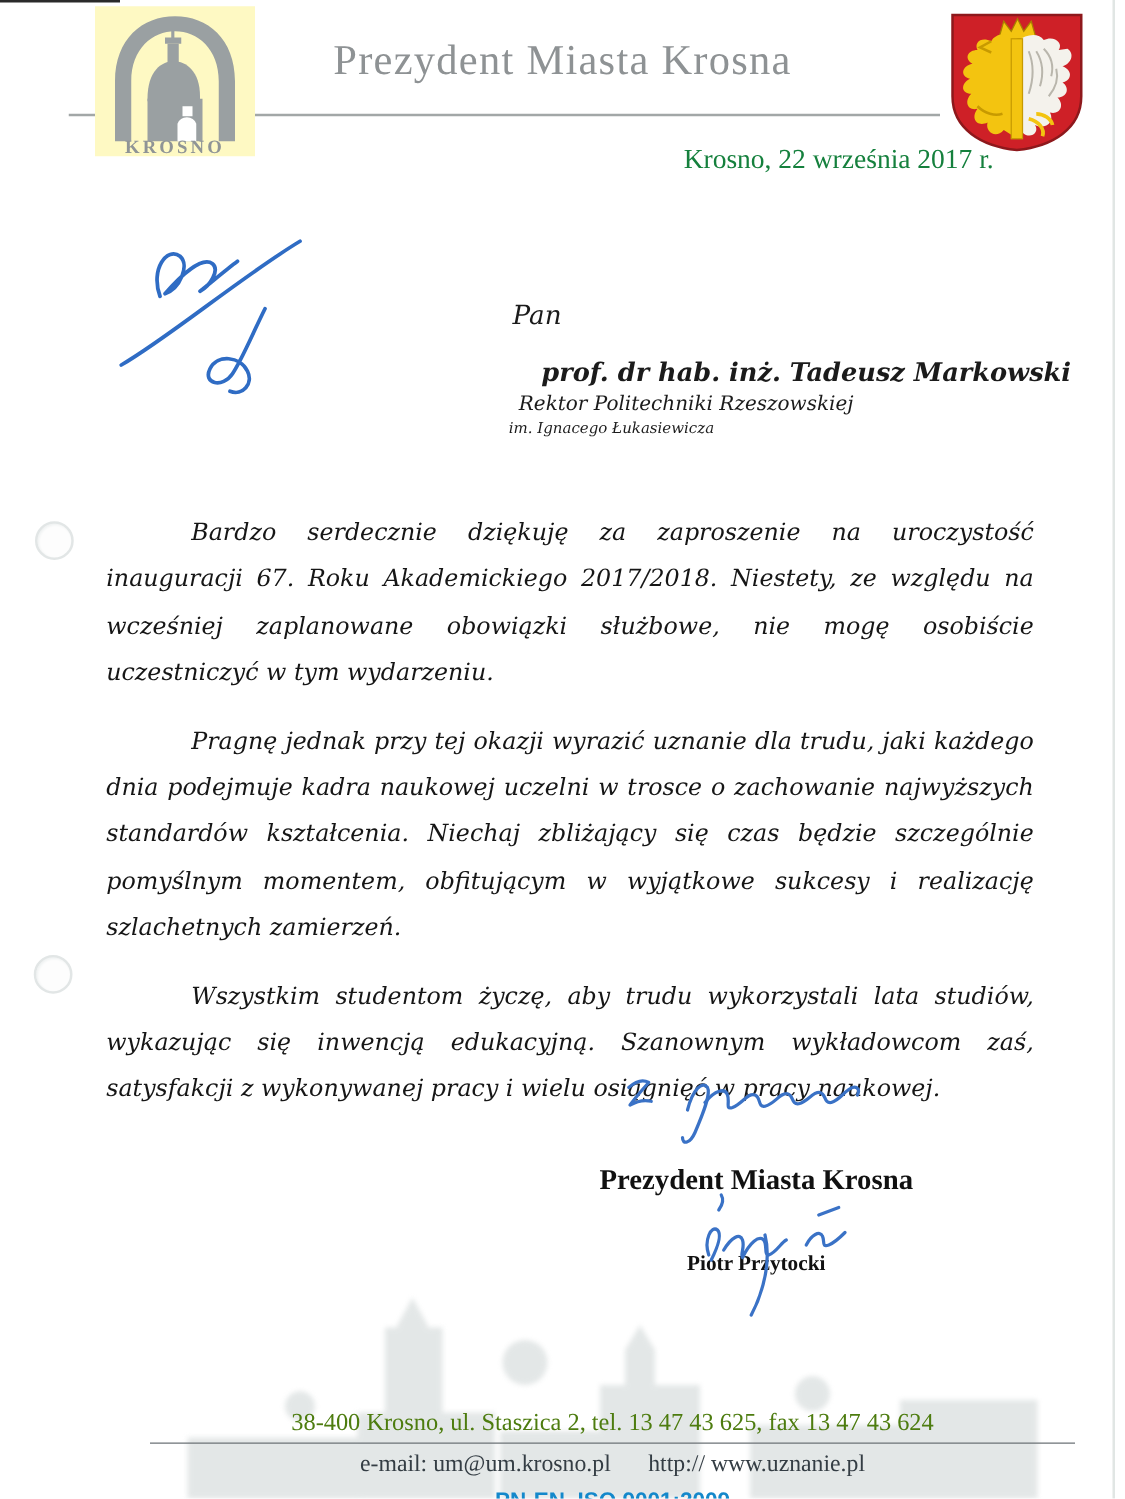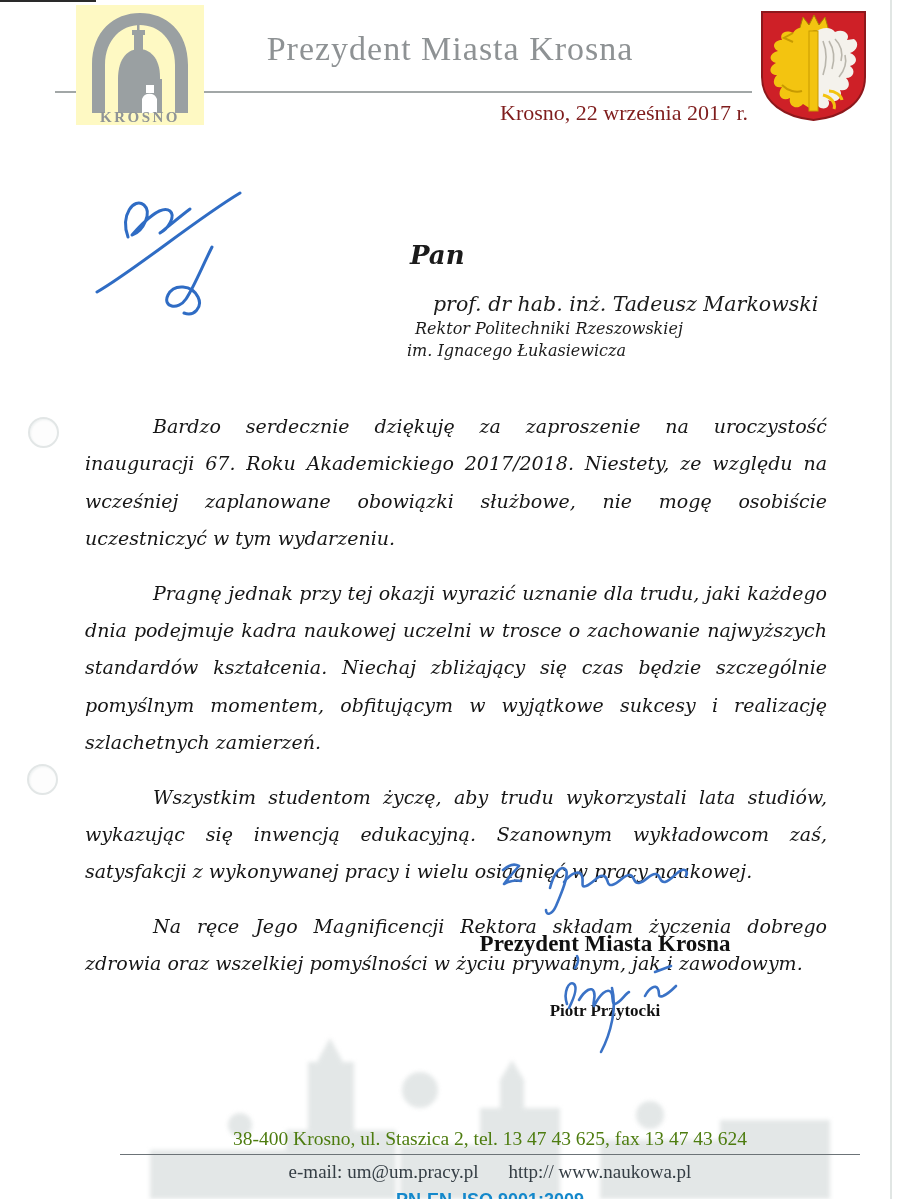--- a/index.html
+++ b/index.html
@@ -21,35 +21,35 @@
   
   .header-rule{position:absolute;left:55px;top:91px;width:697px;height:2px;background:#a2a7a7;}
   .logo-wrap{position:absolute;left:76px;top:5px;width:128px;height:120px;background:#fef9c3;z-index:3;}
   .title{
     position:absolute;left:205px;top:30px;width:490px;
     text-align:center;font-size:34px;letter-spacing:1px;
     color:#8e9294;font-weight:400;
   }
   .coat-wrap{position:absolute;left:757px;top:7px;width:113px;height:117px;z-index:3;}
   .dateline{
-    position:absolute;left:500px;top:100px;width:295px;
-    text-align:left;font-size:22px;color:#7f1d1d;
+    position:absolute;left:500px;top:114px;width:295px;
+    text-align:right;font-size:22px;color:#15803d;
   }
   
   .hand{stroke:#2f6cc4;stroke-width:3;fill:none;stroke-linecap:round;stroke-linejoin:round;}
   .hand-thin{stroke:#3a72c6;stroke-width:2.6;fill:none;stroke-linecap:round;stroke-linejoin:round;}
   .initials-wrap{position:absolute;left:90px;top:175px;width:170px;height:145px;z-index:2;}
   .closing-hand-wrap{position:absolute;left:488px;top:848px;width:220px;height:72px;}
   .signature-wrap{position:absolute;left:545px;top:948px;width:170px;height:112px;z-index:2;}
   
   .recipient{position:absolute;left:407px;top:240px;width:440px;font-family:"DejaVu Serif", serif;font-style:italic;}
-  .recipient .salutation{font-size:26px;margin:0 0 22px 3px;font-weight:bold;}
-  .recipient .name{font-size:20.5px;font-weight:normal;margin:0 0 3px 26px;white-space:nowrap;}
+  .recipient .salutation{font-size:21px;margin:0 0 22px 3px;}
+  .recipient .name{font-size:20.5px;font-weight:bold;margin:0 0 3px 26px;white-space:nowrap;}
   .recipient .line{font-size:16px;margin:0 0 3px 8px;}
-  .recipient .line2{font-size:16px;margin:0 0 0 0;}
+  .recipient .line2{font-size:12px;margin:0 0 0 0;}
   
   .body-text{
     position:absolute;left:85px;top:408px;width:742px;
     font-family:"DejaVu Serif", serif;font-style:italic;
     font-size:19px;line-height:37.4px;color:#161616;
     text-align:justify;
   }
   .body-text p{margin:0 0 17px 0;text-indent:68px;}
   
   .signer-title{
@@ -164,21 +164,20 @@
     <p class="salutation">Pan</p>
     <p class="name">prof. dr hab. inż. Tadeusz Markowski</p>
     <p class="line">Rektor Politechniki Rzeszowskiej</p>
     <p class="line2">im. Ignacego Łukasiewicza</p>
   </div>
 
   <div class="body-text">
     <p>Bardzo serdecznie dziękuję za zaproszenie na uroczystość inauguracji 67. Roku Akademickiego 2017/2018. Niestety, ze względu na wcześniej zaplanowane obowiązki służbowe, nie mogę osobiście uczestniczyć w tym wydarzeniu.</p>
     <p>Pragnę jednak przy tej okazji wyrazić uznanie dla trudu, jaki każdego dnia podejmuje kadra naukowej uczelni w trosce o zachowanie najwyższych standardów kształcenia. Niechaj zbliżający się czas będzie szczególnie pomyślnym momentem, obfitującym w wyjątkowe sukcesy i realizację szlachetnych zamierzeń.</p>
     <p>Wszystkim studentom życzę, aby trudu wykorzystali lata studiów, wykazując się inwencją edukacyjną. Szanownym wykładowcom zaś, satysfakcji z wykonywanej pracy i wielu osiągnięć w pracy naukowej.</p>
-    <p>Na ręce Jego Magnificencji Rektora składam życzenia dobrego zdrowia oraz wszelkiej pomyślności w życiu prywatnym, jak i zawodowym.</p>
   </div>
 
   <div class="closing-hand-wrap" aria-label="z poważaniem">
     <svg viewBox="0 0 220 72" width="220" height="72" aria-hidden="true">
       <path class="hand-thin" d="M15,22 Q24,14 31,18 Q22,28 16,36 Q25,31 33,33"></path>
       <path class="hand-thin" d="M62,40 C66,24 74,16 78,22 C81,27 74,44 68,58 C64,67 58,68 58,62"></path>
       <path class="hand-thin" d="M76,34 C84,24 92,22 94,28 C96,34 92,40 98,38 C106,35 110,26 116,28 C121,30 118,38 124,37 C132,35 136,26 142,27 C147,28 145,36 151,35 C159,33 162,25 168,26 C173,27 171,35 177,34 C184,32 188,24 194,22 C198,21 200,24 198,28"></path>
     </svg>
   </div>
 
@@ -194,18 +193,18 @@
       <path class="hand-thin" d="M110,24 L126,18"></path>
     </svg>
   </div>
 
   <div class="signer-name">Piotr Przytocki</div>
 
   <div class="footer">
     <div class="address">38-400 Krosno, ul. Staszica 2, tel. 13 47 43 625, fax 13 47 43 624</div>
     <div class="rule"></div>
     <div class="contact">
-      <span class="email">e-mail: um@um.pracy.pl</span><span>http:// www.naukowa.pl</span>
+      <span class="email">e-mail: um@um.krosno.pl</span><span>http:// www.uznanie.pl</span>
     </div>
     <div class="cert">PN-EN  ISO 9001:2009</div>
   </div>
 
 </div>
 
 </body></html>

